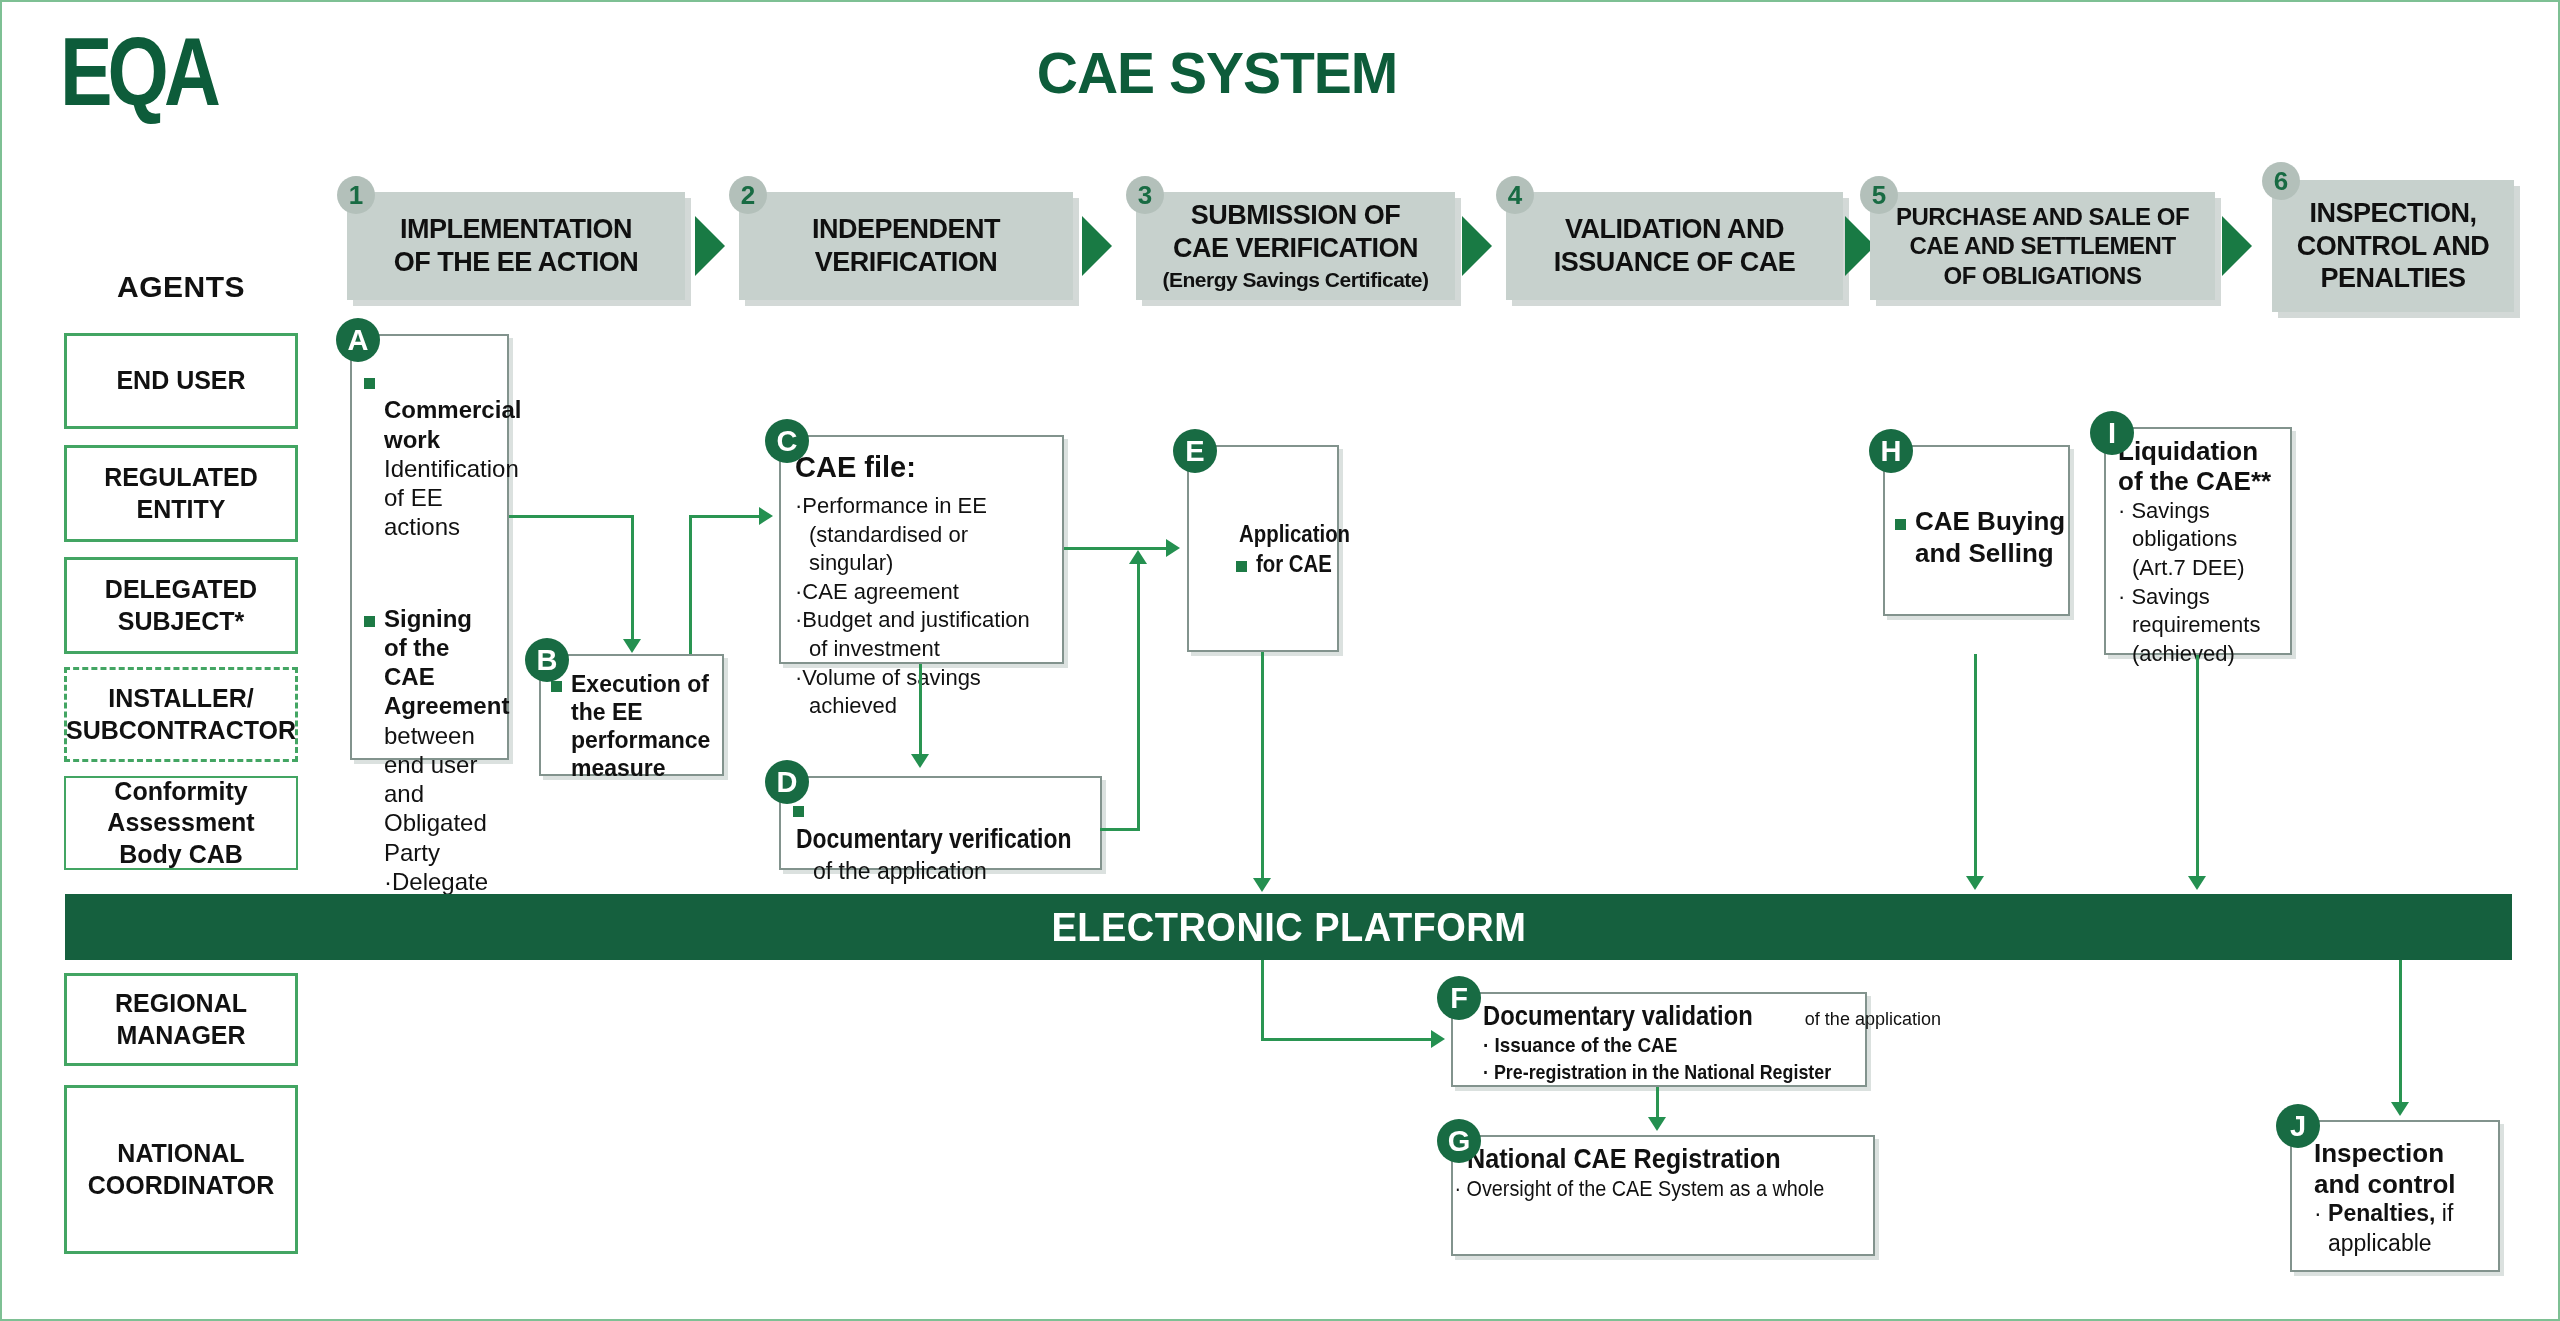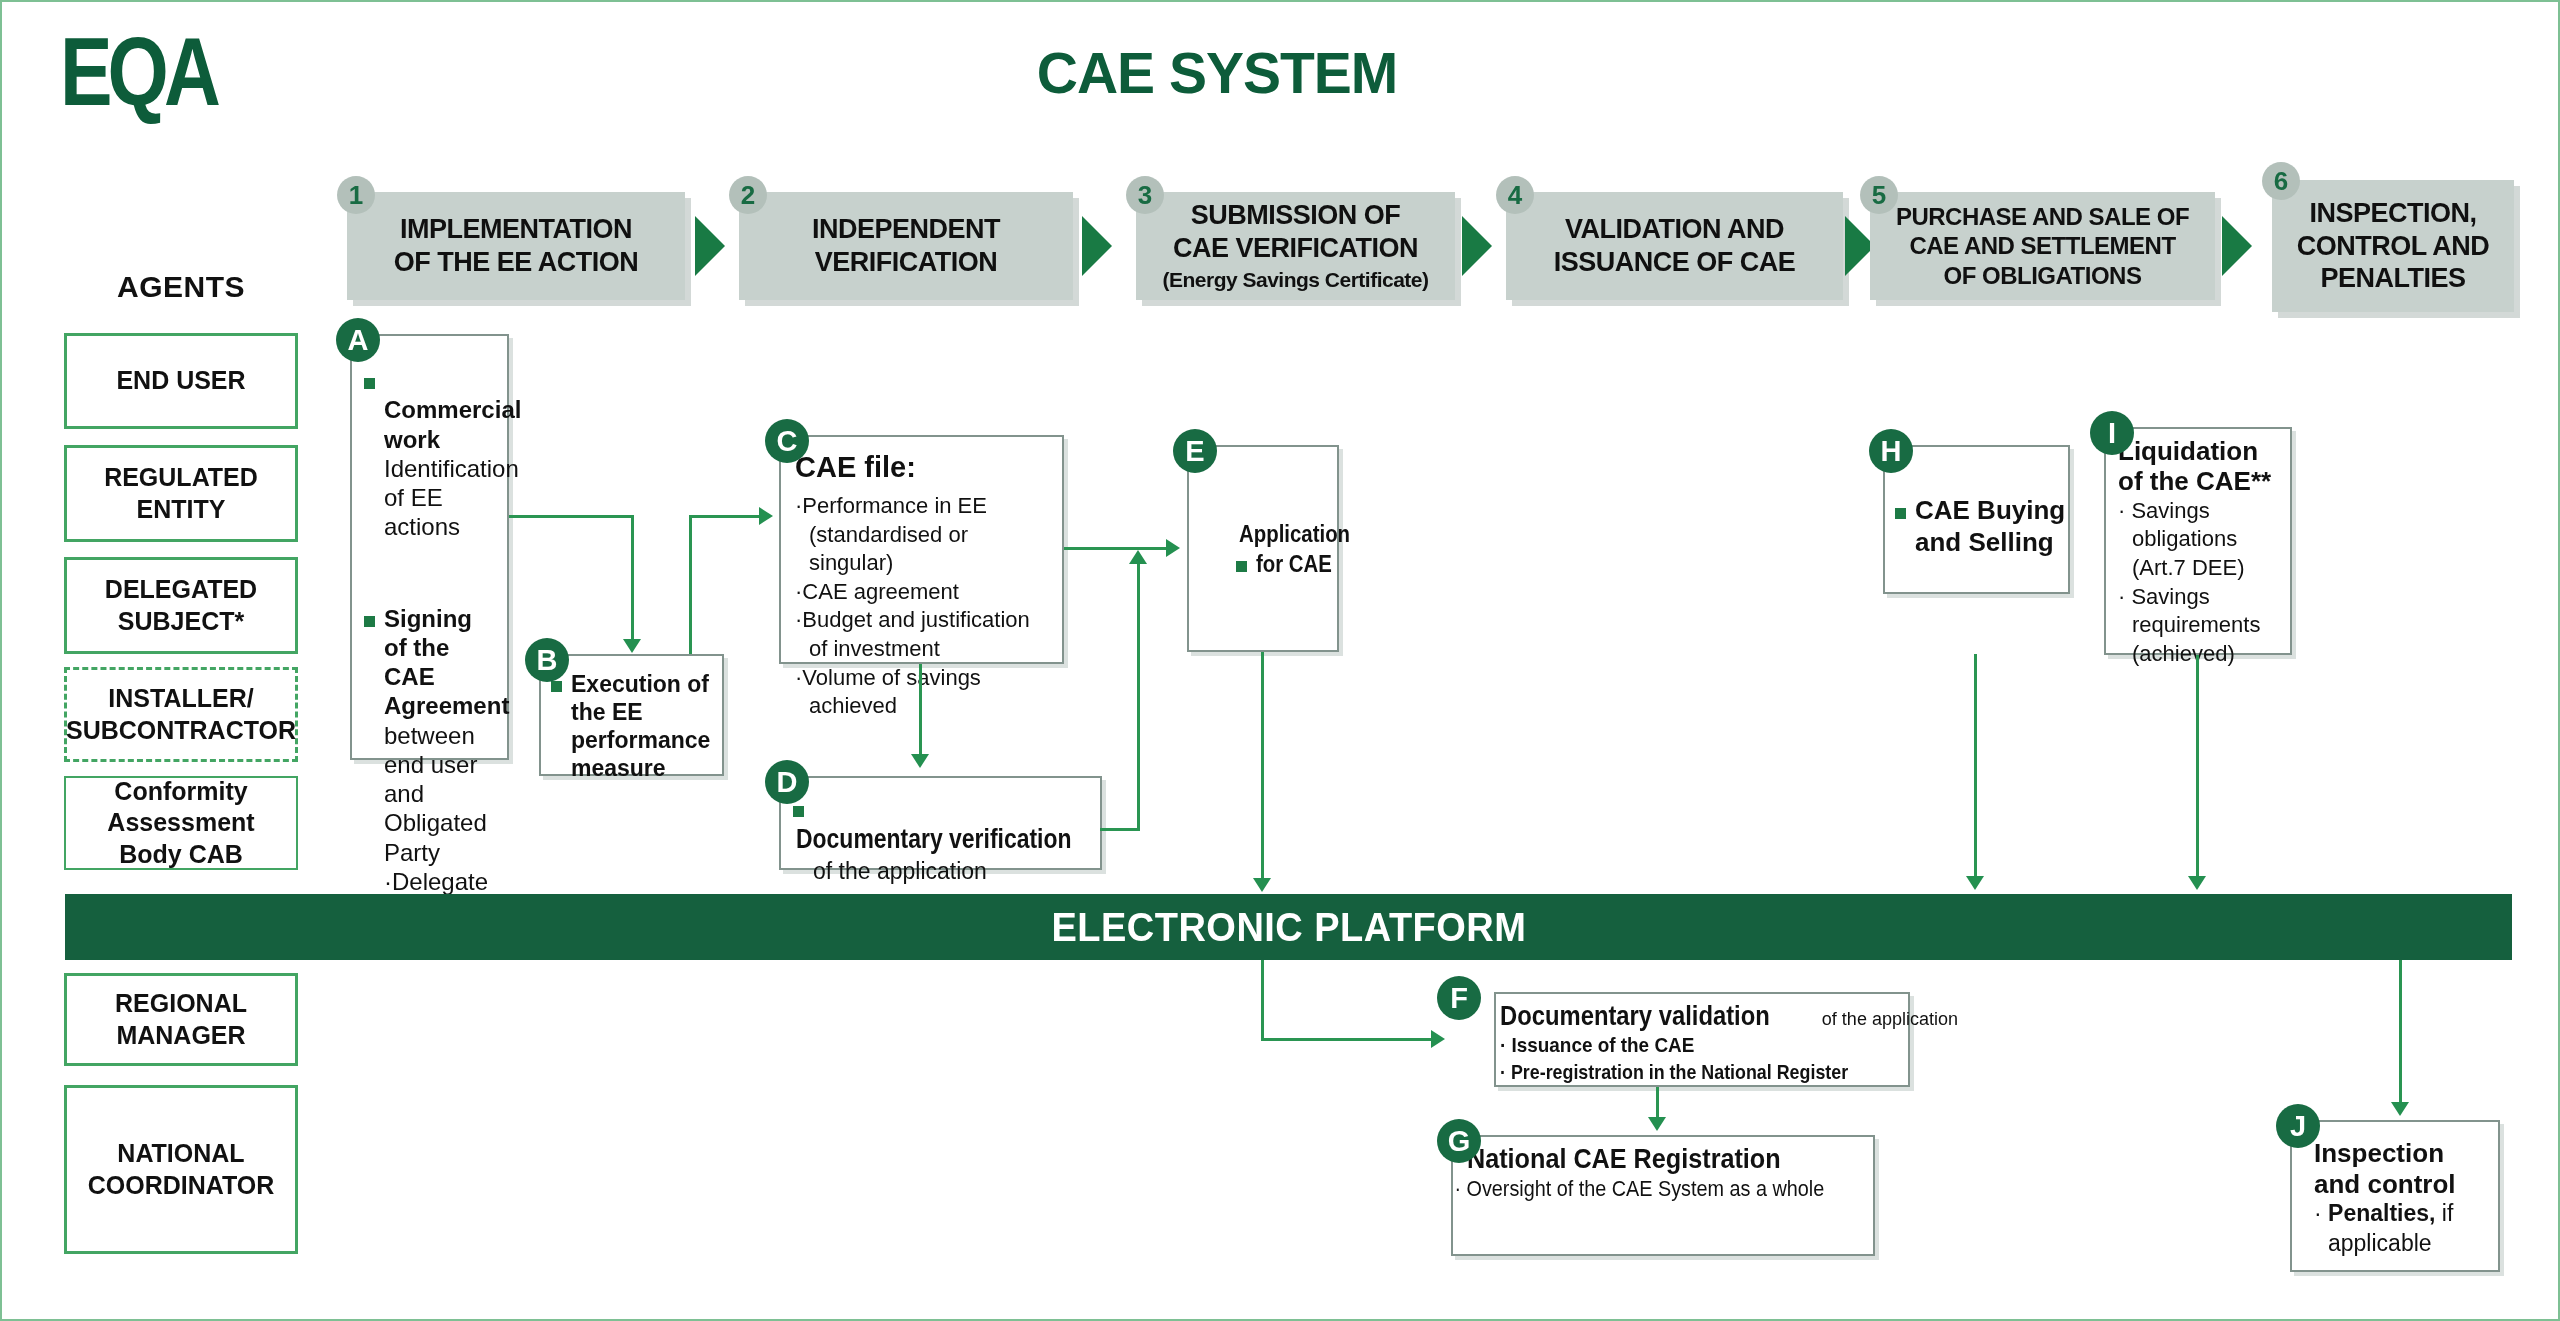--- a/index.html
+++ b/index.html
@@ -202,37 +202,37 @@
   <div class="lbadge" style="left:763px;top:758px;">D</div>
 
   <div class="pbox" style="left:1185px;top:443px;width:152px;height:207px;display:flex;align-items:center;padding:0 2px 0 8px;">
     <div class="pitem" style="font-weight:bold;font-size:24px;margin-left:39px;">
       <span class="sq"></span><span class="cx85 preline">Application
 for CAE</span>
     </div>
   </div>
   <div class="lbadge" style="left:1171px;top:427px;">E</div>
 
-  <div class="pbox" style="left:1492px;top:990px;width:416px;height:95px;padding:6px 8px 0 4px;">
+  <div class="pbox" style="left:1449px;top:990px;width:416px;height:95px;padding:6px 8px 0 30px;">
     <div style="white-space:nowrap;">
       <b class="cx85" style="font-size:28px;">Documentary validation</b>
       <span style="font-size:18px;">of the application</span>
     </div>
     <div style="font-size:21px;font-weight:bold;line-height:1.28;"><span class="cx9">· Issuance of the CAE</span></div>
     <div style="font-size:21px;font-weight:bold;line-height:1.28;"><span class="cx85">· Pre-registration in the National Register</span></div>
   </div>
   <div class="lbadge" style="left:1435px;top:974px;">F</div>
 
   <div class="pbox" style="left:1449px;top:1133px;width:424px;height:121px;padding:6px 6px 0 14px;">
     <div style="font-size:28px;font-weight:bold;"><span class="cx9">National CAE Registration</span></div>
     <div class="pitem-dot" style="font-size:22px;line-height:1.3;white-space:nowrap;"><span class="cx9">· Oversight of the CAE System as a whole</span></div>
   </div>
   <div class="lbadge" style="left:1435px;top:1117px;">G</div>
 
-  <div class="pbox" style="left:1881px;top:443px;width:187px;height:149px;display:flex;align-items:center;padding:14px 2px 0 10px;">
+  <div class="pbox" style="left:1881px;top:443px;width:187px;height:171px;display:flex;align-items:center;padding:14px 2px 0 10px;">
     <div class="pitem" style="font-weight:bold;font-size:26px;">
       <span class="sq"></span><span class="preline">CAE Buying
 and Selling</span>
     </div>
   </div>
   <div class="lbadge" style="left:1867px;top:427px;">H</div>
 
   <div class="pbox" style="left:2102px;top:425px;width:188px;height:228px;padding:8px 4px 0 12px;">
     <div class="preline" style="font-size:26px;font-weight:bold;line-height:1.15;">Liquidation
 of the CAE**</div>

